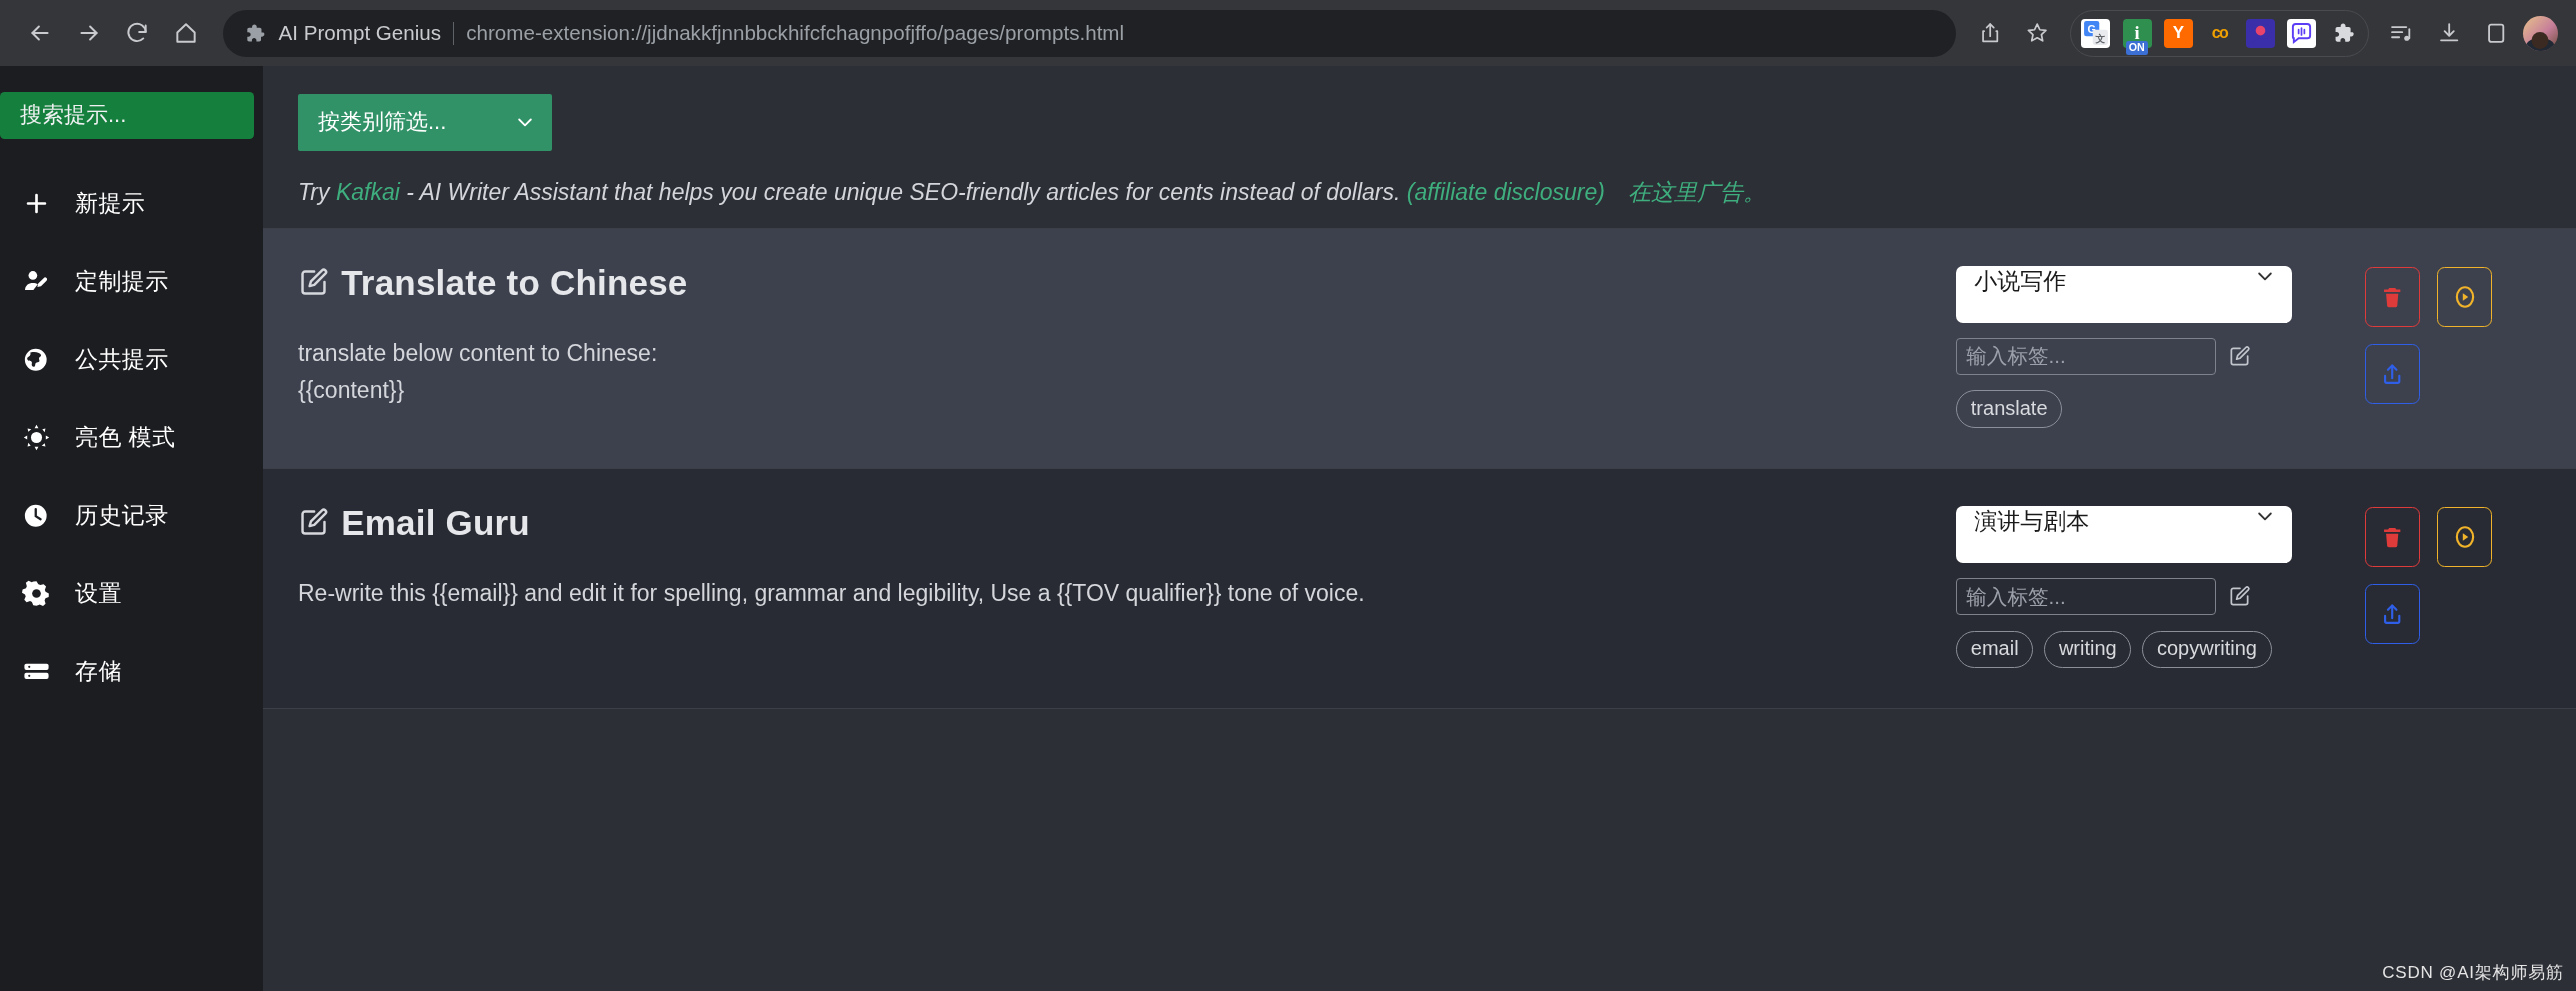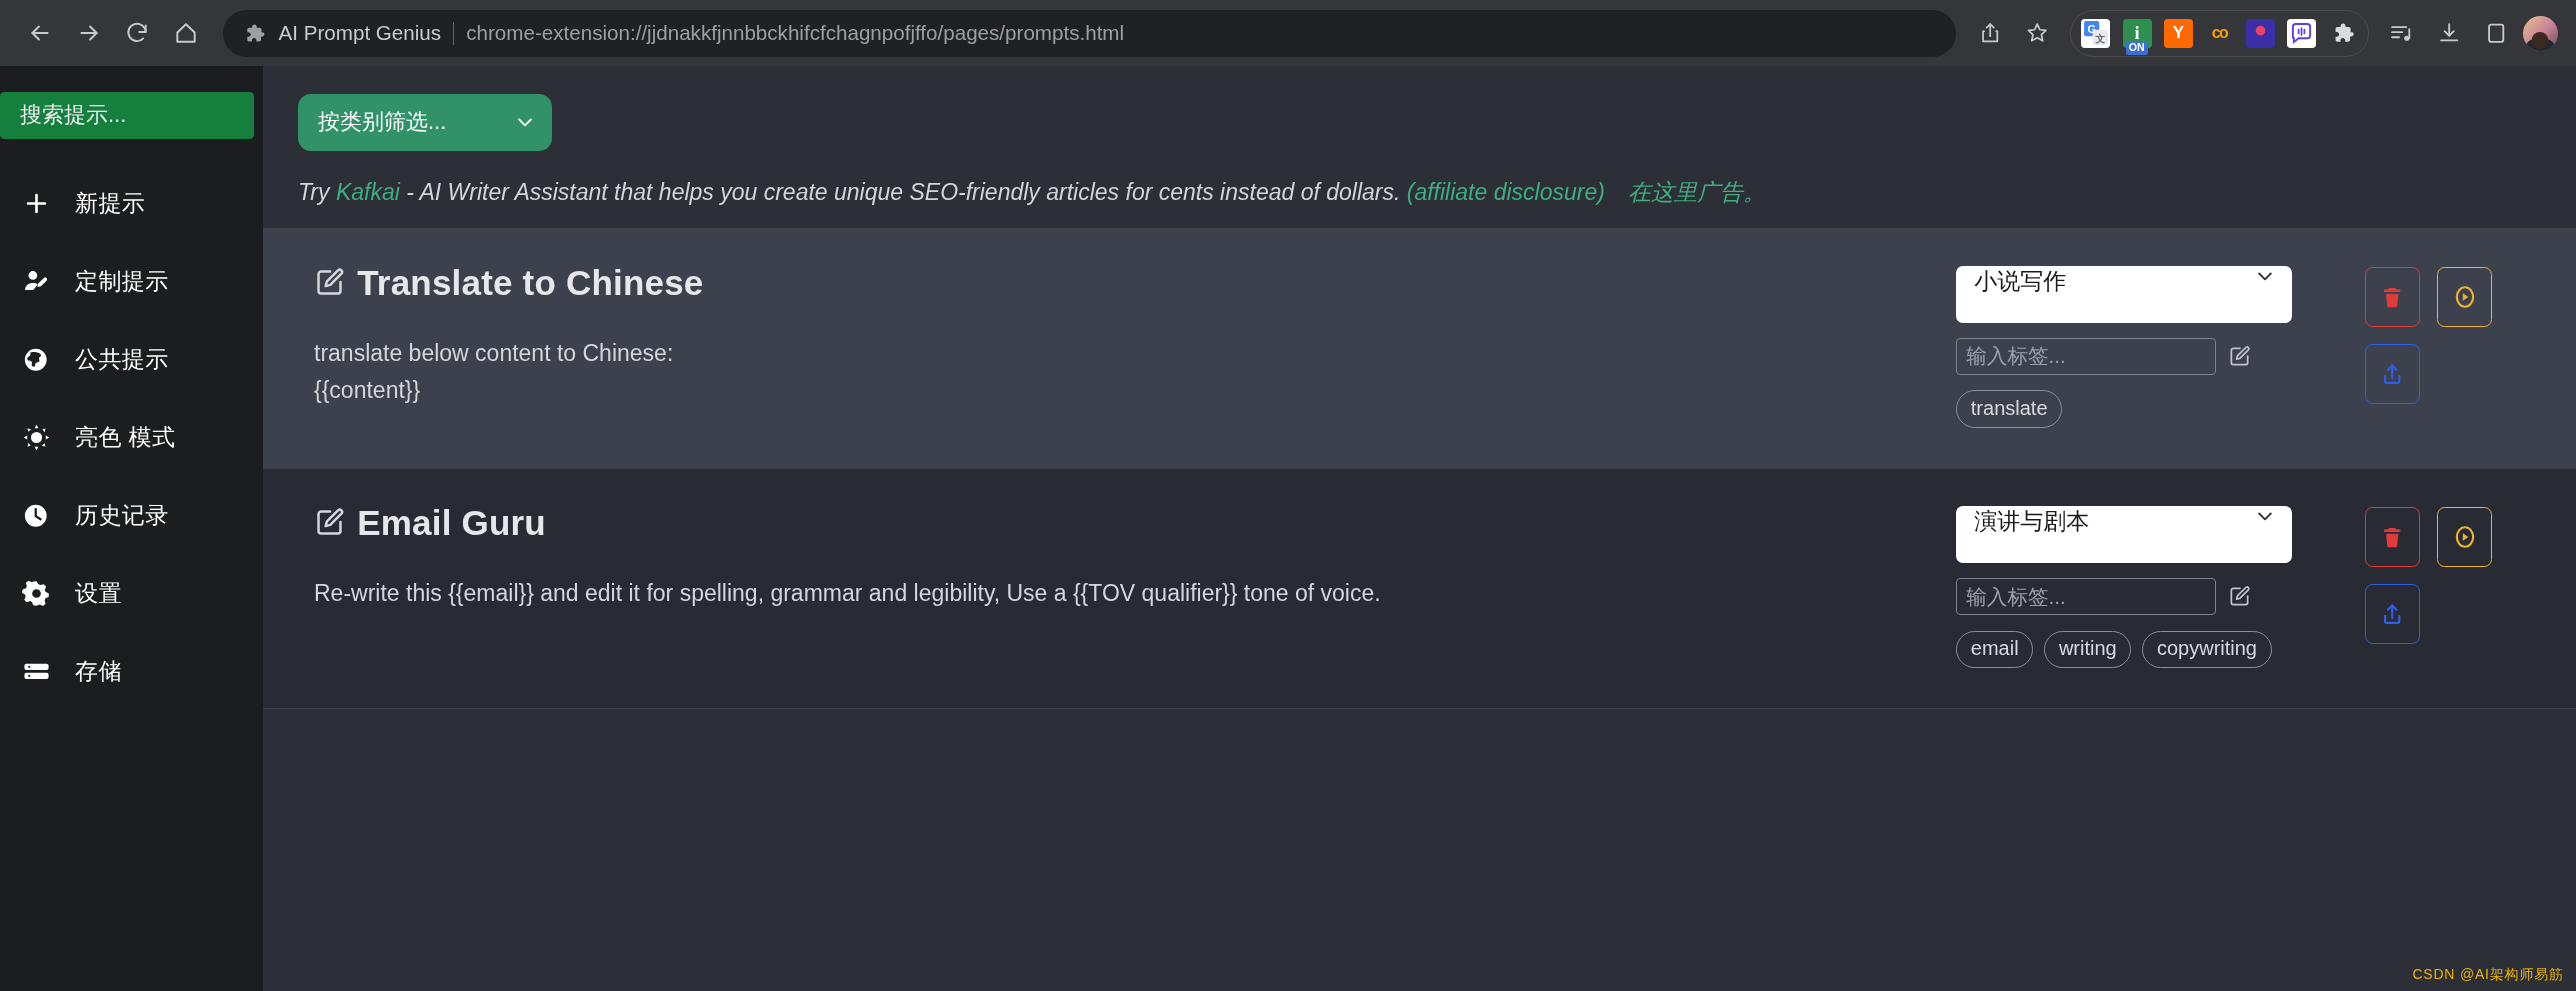--- a/index.html
+++ b/index.html
@@ -148,21 +148,21 @@
     background: #2c2f36;
     position: relative;
     overflow: hidden;
   }
 
   .filter-row { padding: 27.5px 0 0 35px; }
   .filter-btn {
     display: inline-flex; align-items: center; justify-content: space-between;
     background: #319268;
     color: #ffffff;
-    border-radius: 13px;
+    border-radius: 2px;
     height: 57px;
     width: 254px;
     padding: 0 17px 0 20px;
     font-size: 22px;
   }
   .filter-btn .chev { margin-left: 13.8px; display:flex; }
 
   .ad-bar {
     margin-top: 26px;
     padding: 0 51px 20px 35px;
@@ -173,21 +173,21 @@
     white-space: nowrap;
   }
   .ad-bar .kafkai { color: #3fae7e; font-style: italic; }
   .ad-bar .disclosure { color: #3fae7e; font-style: italic; }
   .ad-bar .zh-ad { color: #3fae7e; font-style: italic; margin-left: 23px; }
 
   
   .card {
     display: flex;
     align-items: flex-start;
-    padding: 34px 0 40px 16px;
+    padding: 34px 0 40px 0;
     border-bottom: 0.8px solid #3c3f48;
     position: relative;
   }
   .card.alt { background: #3d414e; }
   .card.plain { background: #282b33; }
 
   .card-left { flex: 1 1 auto; padding-left: 35px; min-width: 0; }
   .card-title {
     display: flex; align-items: center; gap: 12.2px;
     color: #e6e7ea;
@@ -263,21 +263,21 @@
     display: flex; align-items: center; justify-content: center;
     background: transparent;
   }
   .act-btn.del { border-color: #e03b3b; color: #e03b3b; }
   .act-btn.run { border-color: #f0b32a; color: #f0b32a; }
   .act-btn.share { border-color: #2f5fe8; color: #2f5fe8; }
 
   .watermark {
     position: absolute;
     right: 12.2px; bottom: 7.6px;
-    color: #eab308; font-size: 14px;
+    color: #e5e5e5; font-size: 17px;
     letter-spacing: 0.8px;
   }
 </style>
 </head>
 <body>
 
 <div class="browser-bar">
 
   <div class="nav-btn">
     <svg width="26" height="26" viewBox="0 0 24 24" fill="none" stroke="currentColor" stroke-width="1.8" stroke-linecap="round" stroke-linejoin="round">

